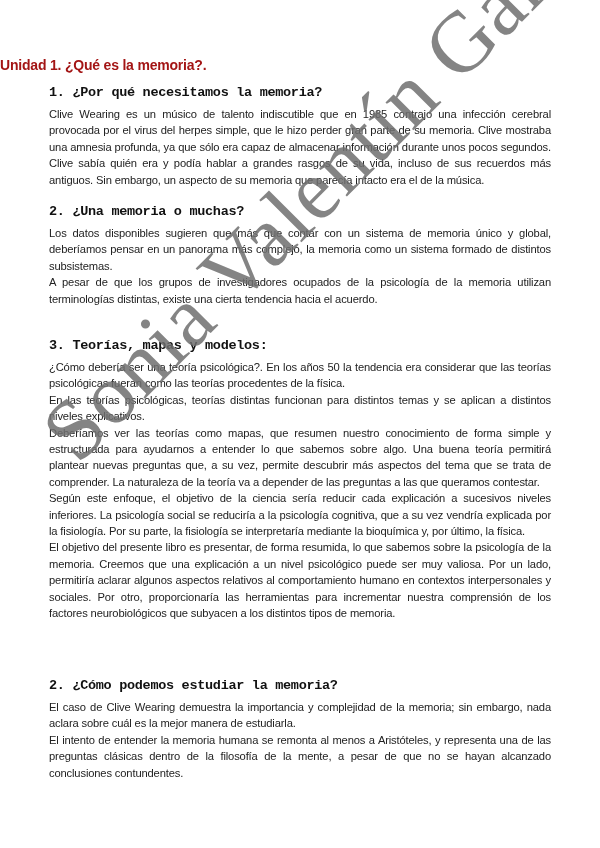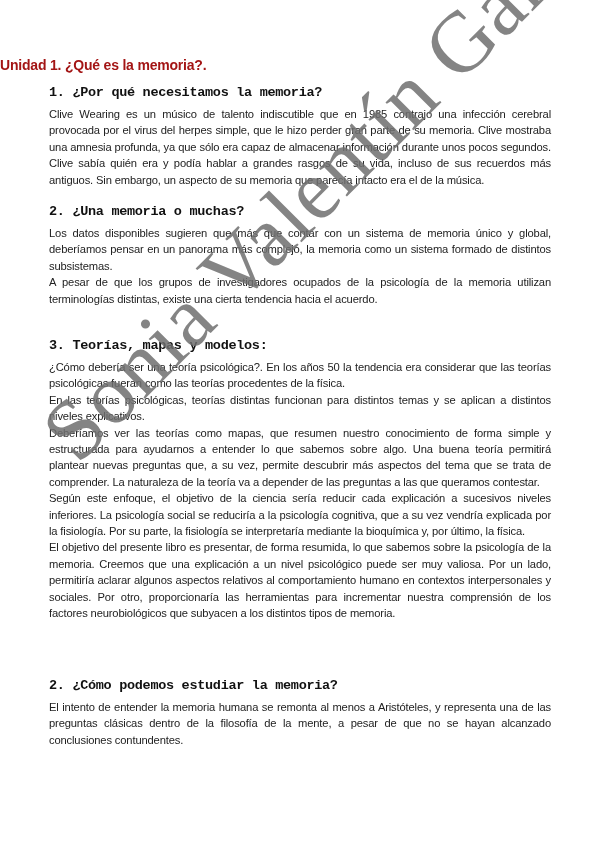--- a/index.html
+++ b/index.html
@@ -52,17 +52,18 @@
   <div class="p" style="top:359px">
     <span>¿Cómo debería ser una teoría psicológica?. En los años 50 la tendencia era considerar que las teorías psicológicas fueran como las teorías procedentes de la física.</span>
     <span>En las teorías psicológicas, teorías distintas funcionan para distintos temas y se aplican a distintos niveles explicativos.</span>
     <span>Deberíamos ver las teorías como mapas, que resumen nuestro conocimiento de forma simple y estructurada para ayudarnos a entender lo que sabemos sobre algo. Una buena teoría permitirá plantear nuevas preguntas que, a su vez, permite descubrir más aspectos del tema que se trata de comprender. La naturaleza de la teoría va a depender de las preguntas a las que queramos contestar.</span>
     <span>Según este enfoque, el objetivo de la ciencia sería reducir cada explicación a sucesivos niveles inferiores. La psicología social se reduciría a la psicología cognitiva, que a su vez vendría explicada por la fisiología. Por su parte, la fisiología se interpretaría mediante la bioquímica y, por último, la física.</span>
     <span>El objetivo del presente libro es presentar, de forma resumida, lo que sabemos sobre la psicología de la memoria. Creemos que una explicación a un nivel psicológico puede ser muy valiosa. Por un lado, permitiría aclarar algunos aspectos relativos al comportamiento humano en contextos interpersonales y sociales. Por otro, proporcionaría las herramientas para incrementar nuestra comprensión de los factores neurobiológicos que subyacen a los distintos tipos de memoria.</span>
   </div>
 
   <h2 class="h" style="top:678px">2. ¿Cómo podemos estudiar la memoria?</h2>
   <div class="p" style="top:699px">
+    <span>El caso de Clive Wearing demuestra la importancia y complejidad de la memoria; sin embargo, nada aclara sobre cuál es la mejor manera de estudiarla.</span>
     <span>El intento de entender la memoria humana se remonta al menos a Aristóteles, y representa una de las preguntas clásicas dentro de la filosofía de la mente, a pesar de que no se hayan alcanzado conclusiones contundentes.</span>
   </div>
 </div>
 
 <div class="watermark">Sonia Valentín García</div>
 
 </body></html>

